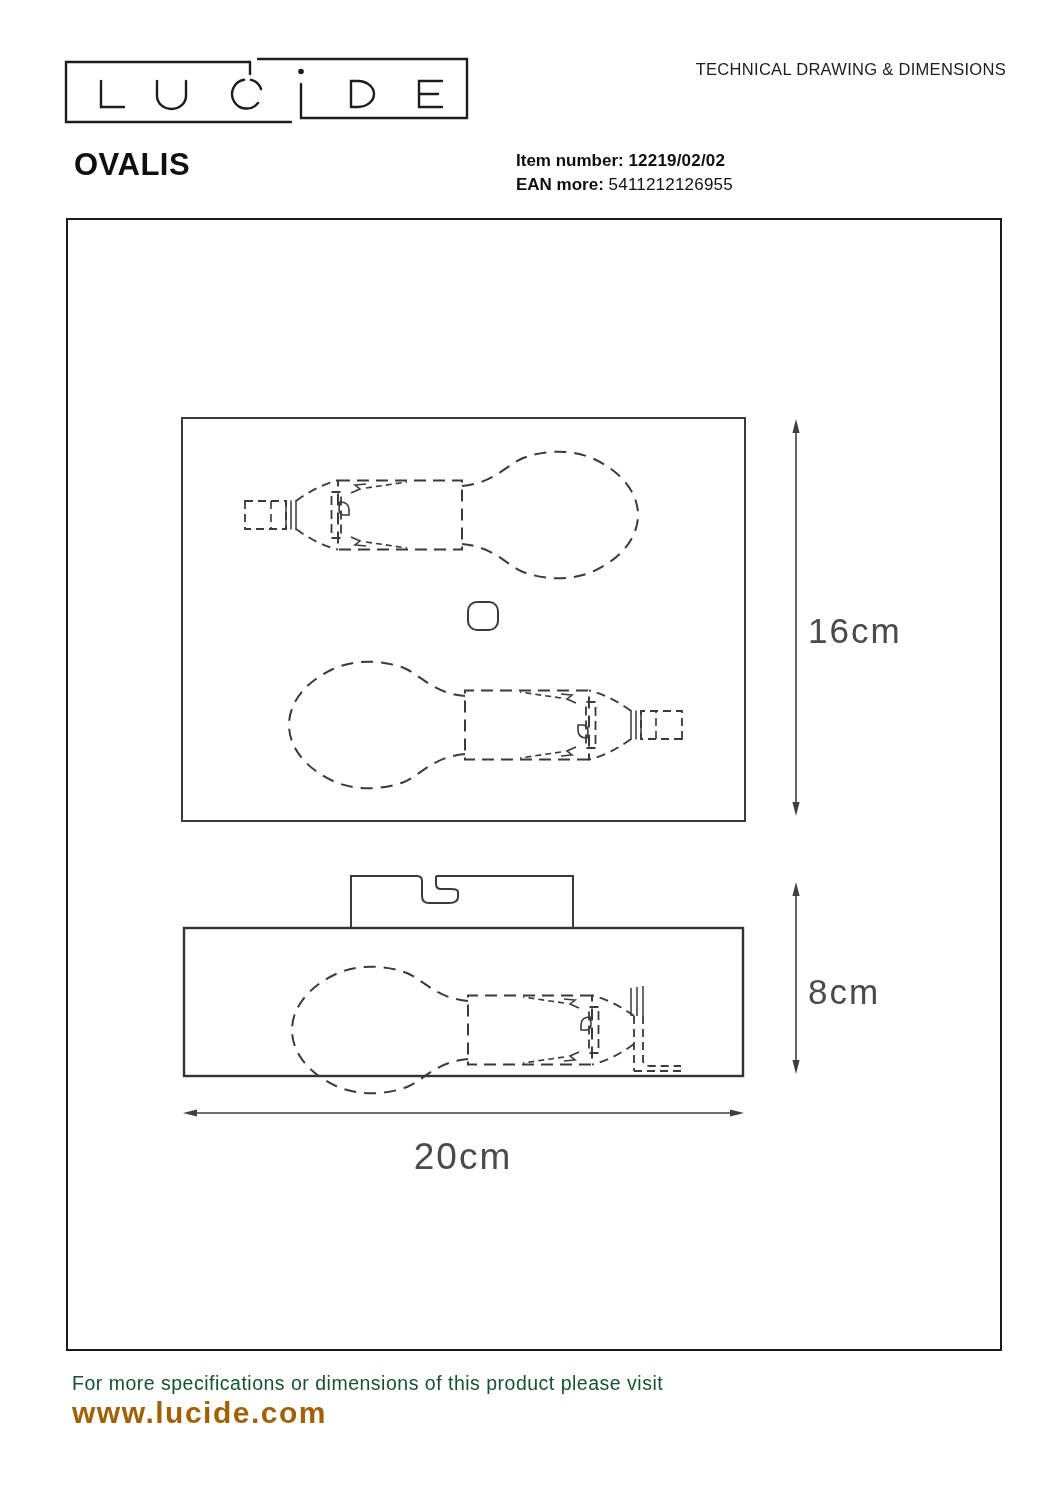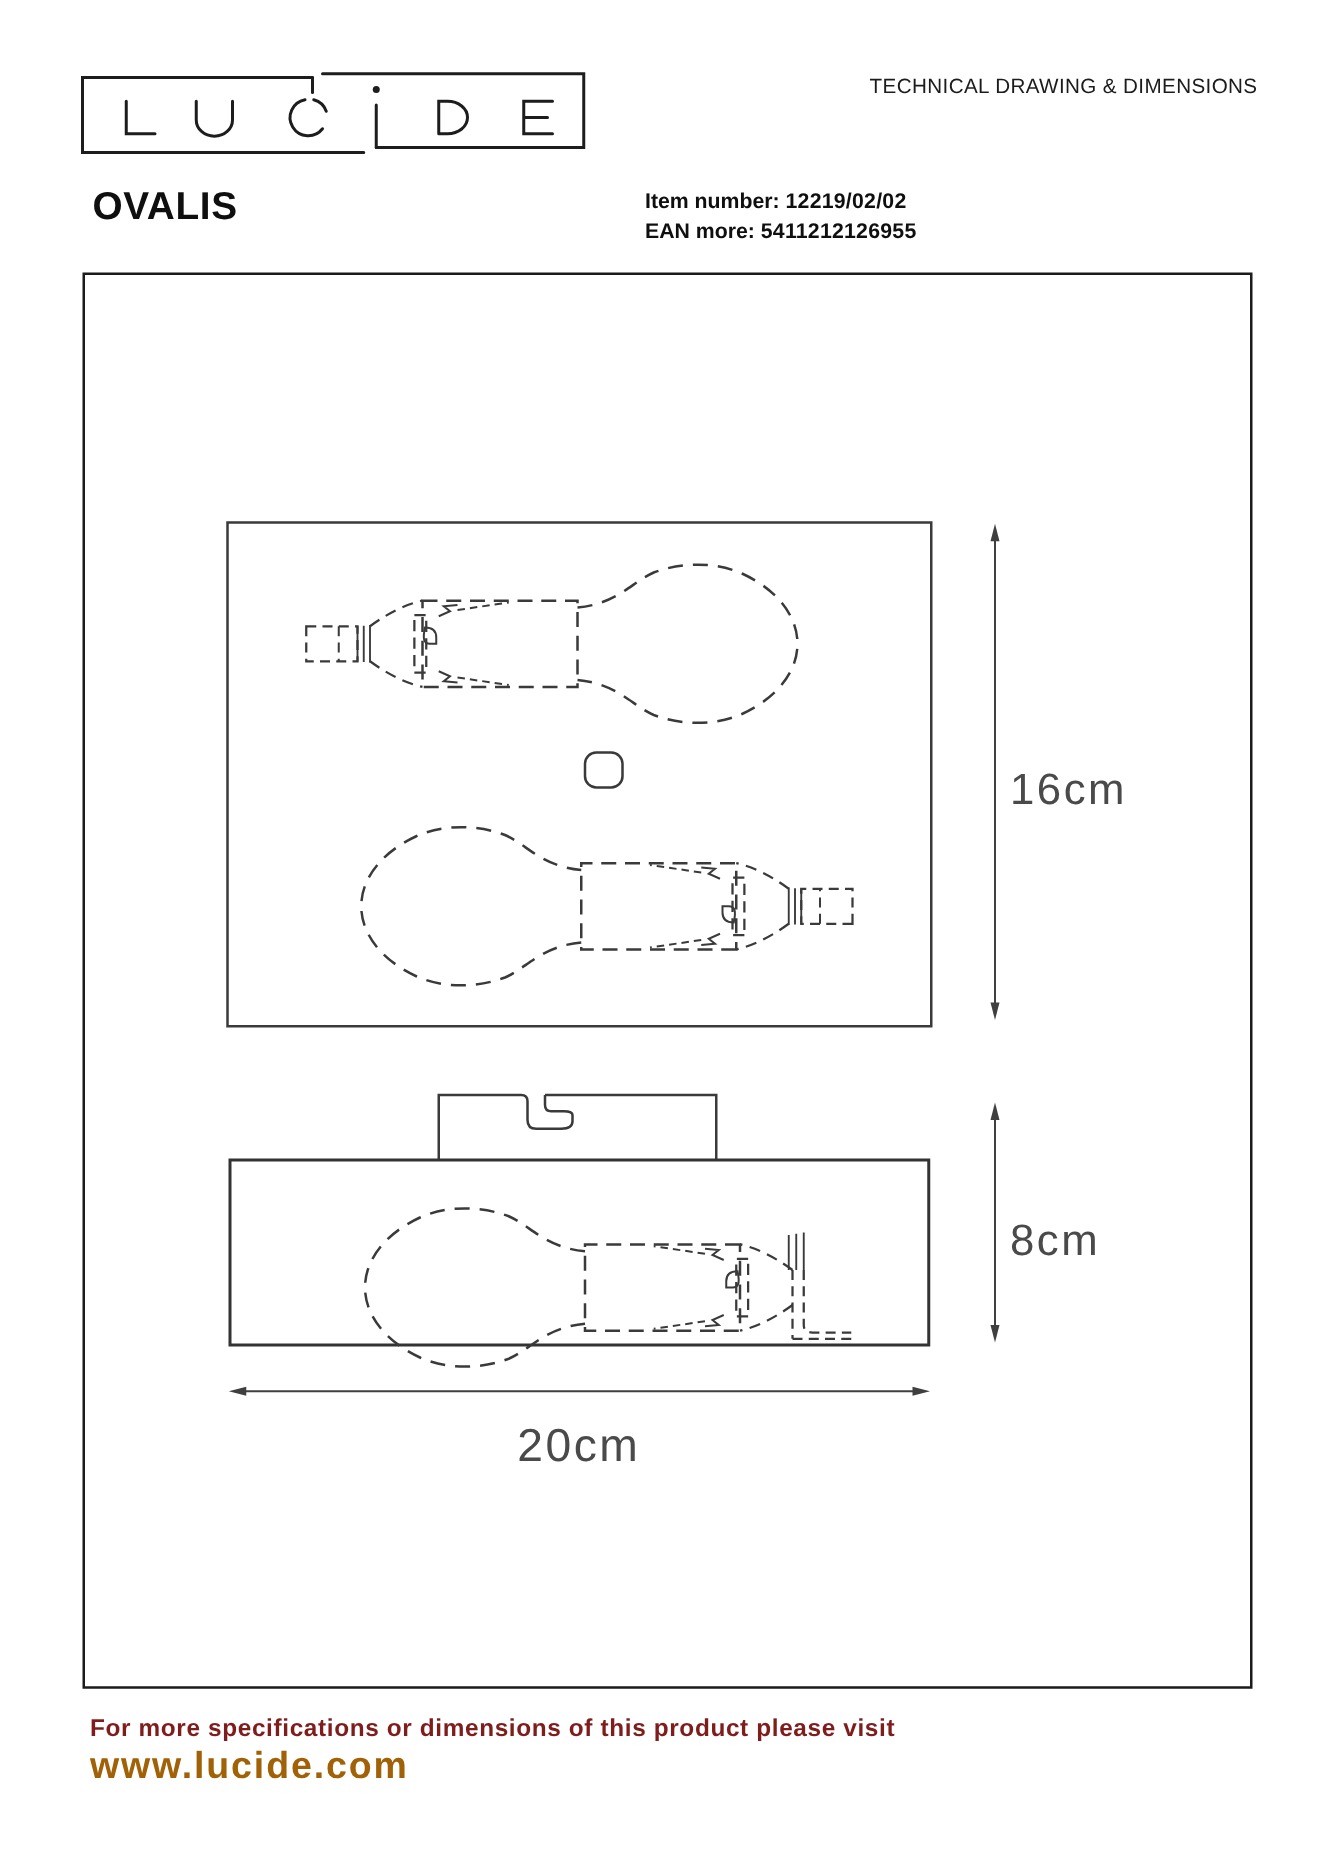--- a/index.html
+++ b/index.html
@@ -21,33 +21,33 @@
   .product-name{
     position:absolute;left:74px;top:147px;
     font-size:31px;font-weight:700;letter-spacing:0.5px;color:#0f0f0f;
   }
   .item-block{
     position:absolute;left:516px;top:149px;
     font-size:17px;line-height:24px;color:#0f0f0f;white-space:nowrap;
   }
   .item-block .lbl{font-weight:700;text-align:center;}
   .item-block .val-bold{font-weight:700;letter-spacing:0.2px;margin-top:19px;}
-  .item-block .val{font-weight:700;letter-spacing:0.2px;}
+  .item-block .val{font-weight:400;letter-spacing:0.2px;}
   
   .frame{
     position:absolute;left:66px;top:218px;
     width:932px;height:1129px;
     border:2.5px solid #1b1b1b;
     background:#fff;
   }
   .drawing-layer{position:absolute;left:0;top:0;pointer-events:none;}
   
   .footer-note{
     position:absolute;left:72px;top:1372px;
-    font-size:19.5px;font-weight:700;letter-spacing:0.5px;color:#7f1d1d;
+    font-size:19.5px;font-weight:400;letter-spacing:0.5px;color:#14532d;
     white-space:nowrap;
   }
   .footer-url{
     position:absolute;left:72px;top:1396px;
     font-size:30px;font-weight:700;letter-spacing:1.5px;color:#a16207;
   }
   text.dim{
     font-family:"Liberation Sans", sans-serif;
     fill:#4a4a4a;letter-spacing:2px;
   }

